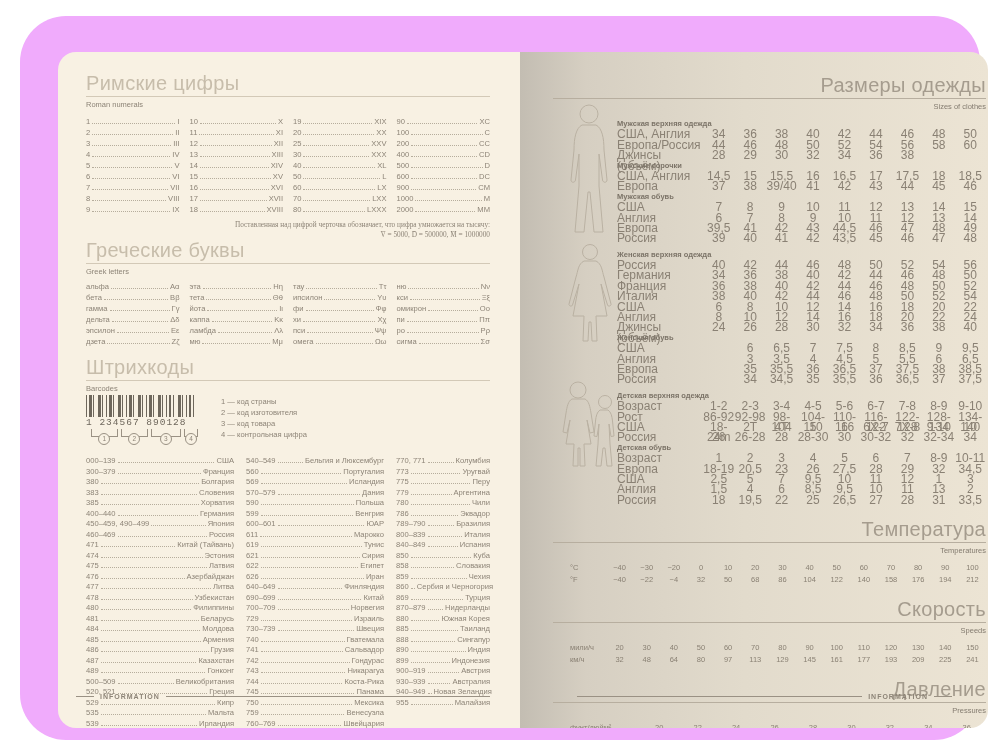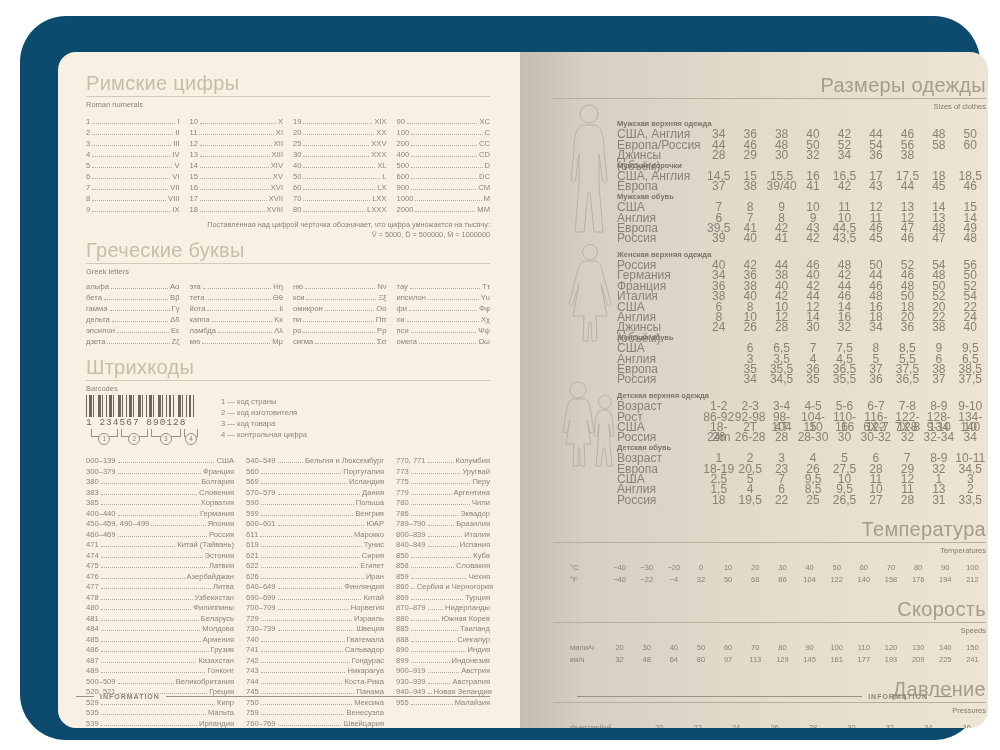--- a/index.html
+++ b/index.html
@@ -1,35 +1,35 @@
 <!DOCTYPE html>
 <html><head>
 <meta charset="utf-8">
 <style>
   html,body{margin:0;padding:0;}
   body{width:1000px;height:750px;background:#ffffff;font-family:"Liberation Sans",sans-serif;position:relative;overflow:hidden;}
-  .cover{position:absolute;left:20px;top:16px;width:960px;height:724px;background:#0c4a6e;border-radius:46px;}
+  .cover{position:absolute;left:20px;top:16px;width:960px;height:724px;background:#f0abfc;border-radius:46px;}
   .page{position:absolute;top:36px;height:676px;overflow:hidden;}
   .page.left{left:38px;width:462px;background:#f8f1e3;border-radius:18px 0 0 18px;}
   .page.right{left:500px;width:468px;background:linear-gradient(90deg,#c3bdb2 0,#d6cfc2 14%,#e2dbcc 48%,#ece4d4 100%);border-radius:0 18px 18px 0;}
   .lp{position:absolute;left:28px;right:30px;top:20px;bottom:24px;}
   .rp{position:absolute;left:33px;right:2px;top:22px;bottom:24px;}
 
   .sec-title{font-size:20px;line-height:22px;color:#c7bdab;letter-spacing:.3px;}
   .rule{border-top:1px solid #d3c9b7;margin-top:2px;}
   .sec-sub{font-size:7.5px;font-weight:normal;color:#8d8477;margin-top:3px;line-height:9px;}
   .right .sec-title{color:#a59c8e;text-align:right;}
   .right .rule{border-color:#b7ae9f;}
   .right .sec-sub{text-align:right;color:#847c70;}
 
   .leader-grid{display:flex;gap:10px;margin-top:8px;}
   .leader-col{flex:1;display:flex;flex-direction:column;min-width:0;}
   .leader-row{display:flex;align-items:baseline;height:11px;font-size:7.6px;color:#8d8477;white-space:nowrap;}
   .leader-row .dots{flex:1;border-bottom:1px dotted #b6ad9c;margin:0 2px 2px;min-width:4px;}
-  .roman-note{margin-top:4px;text-align:right;font-size:7.3px;line-height:9.5px;color:#8d8477;}
+  .roman-note{margin-top:4px;text-align:right;font-size:7.3px;line-height:9.5px;color:#8d8477;font-family:Liberation Serif, serif;}
 
   .greek-grid{margin-top:6px;}
   .greek-grid .leader-row{height:11px;justify-content:space-between;}
 
   .bc-flex{display:flex;margin-top:2px;}
   .barcode{width:112px;}
   .bars{height:22px;background:repeating-linear-gradient(90deg,#6e675c 0 1px,transparent 1px 3px,#6e675c 3px 5.5px,transparent 5.5px 7px,#6e675c 7px 8px,transparent 8px 12px,#6e675c 12px 14.5px,transparent 14.5px 16px,#6e675c 16px 17px,transparent 17px 20px);}
   .bc-digits{font-family:"Liberation Mono","DejaVu Sans Mono",monospace;font-size:9.5px;letter-spacing:1px;color:#6e675c;line-height:11px;white-space:nowrap;}
   .bc-groups{display:flex;gap:3px;padding-left:5px;margin-top:1px;height:19px;}
   .bc-group{position:relative;height:7px;border-left:1px solid #9a9184;border-right:1px solid #9a9184;border-bottom:1px solid #9a9184;}
@@ -338,20 +338,52 @@
                 <span class="lr">Λλ</span>
               </div>
               <div class="leader-row">
                 <span class="ll">мю</span>
                 <span class="dots"></span>
                 <span class="lr">Μμ</span>
               </div>
             </div>
             <div class="leader-col">
               <div class="leader-row">
+                <span class="ll">тау</span>
+                <span class="dots"></span>
+                <span class="lr">Ττ</span>
+              </div>
+              <div class="leader-row">
+                <span class="ll">ипсилон</span>
+                <span class="dots"></span>
+                <span class="lr">Υυ</span>
+              </div>
+              <div class="leader-row">
+                <span class="ll">фи</span>
+                <span class="dots"></span>
+                <span class="lr">Φφ</span>
+              </div>
+              <div class="leader-row">
+                <span class="ll">хи</span>
+                <span class="dots"></span>
+                <span class="lr">Χχ</span>
+              </div>
+              <div class="leader-row">
+                <span class="ll">пси</span>
+                <span class="dots"></span>
+                <span class="lr">Ψψ</span>
+              </div>
+              <div class="leader-row">
+                <span class="ll">омега</span>
+                <span class="dots"></span>
+                <span class="lr">Ωω</span>
+              </div>
+            </div>
+            <div class="leader-col">
+              <div class="leader-row">
                 <span class="ll">ню</span>
                 <span class="dots"></span>
                 <span class="lr">Νν</span>
               </div>
               <div class="leader-row">
                 <span class="ll">кси</span>
                 <span class="dots"></span>
                 <span class="lr">Ξξ</span>
               </div>
               <div class="leader-row">
@@ -366,52 +398,20 @@
               </div>
               <div class="leader-row">
                 <span class="ll">ро</span>
                 <span class="dots"></span>
                 <span class="lr">Ρρ</span>
               </div>
               <div class="leader-row">
                 <span class="ll">сигма</span>
                 <span class="dots"></span>
                 <span class="lr">Σσ</span>
-              </div>
-            </div>
-            <div class="leader-col">
-              <div class="leader-row">
-                <span class="ll">тау</span>
-                <span class="dots"></span>
-                <span class="lr">Ττ</span>
-              </div>
-              <div class="leader-row">
-                <span class="ll">ипсилон</span>
-                <span class="dots"></span>
-                <span class="lr">Υυ</span>
-              </div>
-              <div class="leader-row">
-                <span class="ll">фи</span>
-                <span class="dots"></span>
-                <span class="lr">Φφ</span>
-              </div>
-              <div class="leader-row">
-                <span class="ll">хи</span>
-                <span class="dots"></span>
-                <span class="lr">Χχ</span>
-              </div>
-              <div class="leader-row">
-                <span class="ll">пси</span>
-                <span class="dots"></span>
-                <span class="lr">Ψψ</span>
-              </div>
-              <div class="leader-row">
-                <span class="ll">омега</span>
-                <span class="dots"></span>
-                <span class="lr">Ωω</span>
               </div>
             </div>
           </div>
       </section>
 
       <section style="margin-top:8px;">
         <div class="sec-title">Штрихкоды</div>
         <div class="rule"></div>
         <div class="sec-sub">Barcodes</div>
         <div class="bc-flex">

